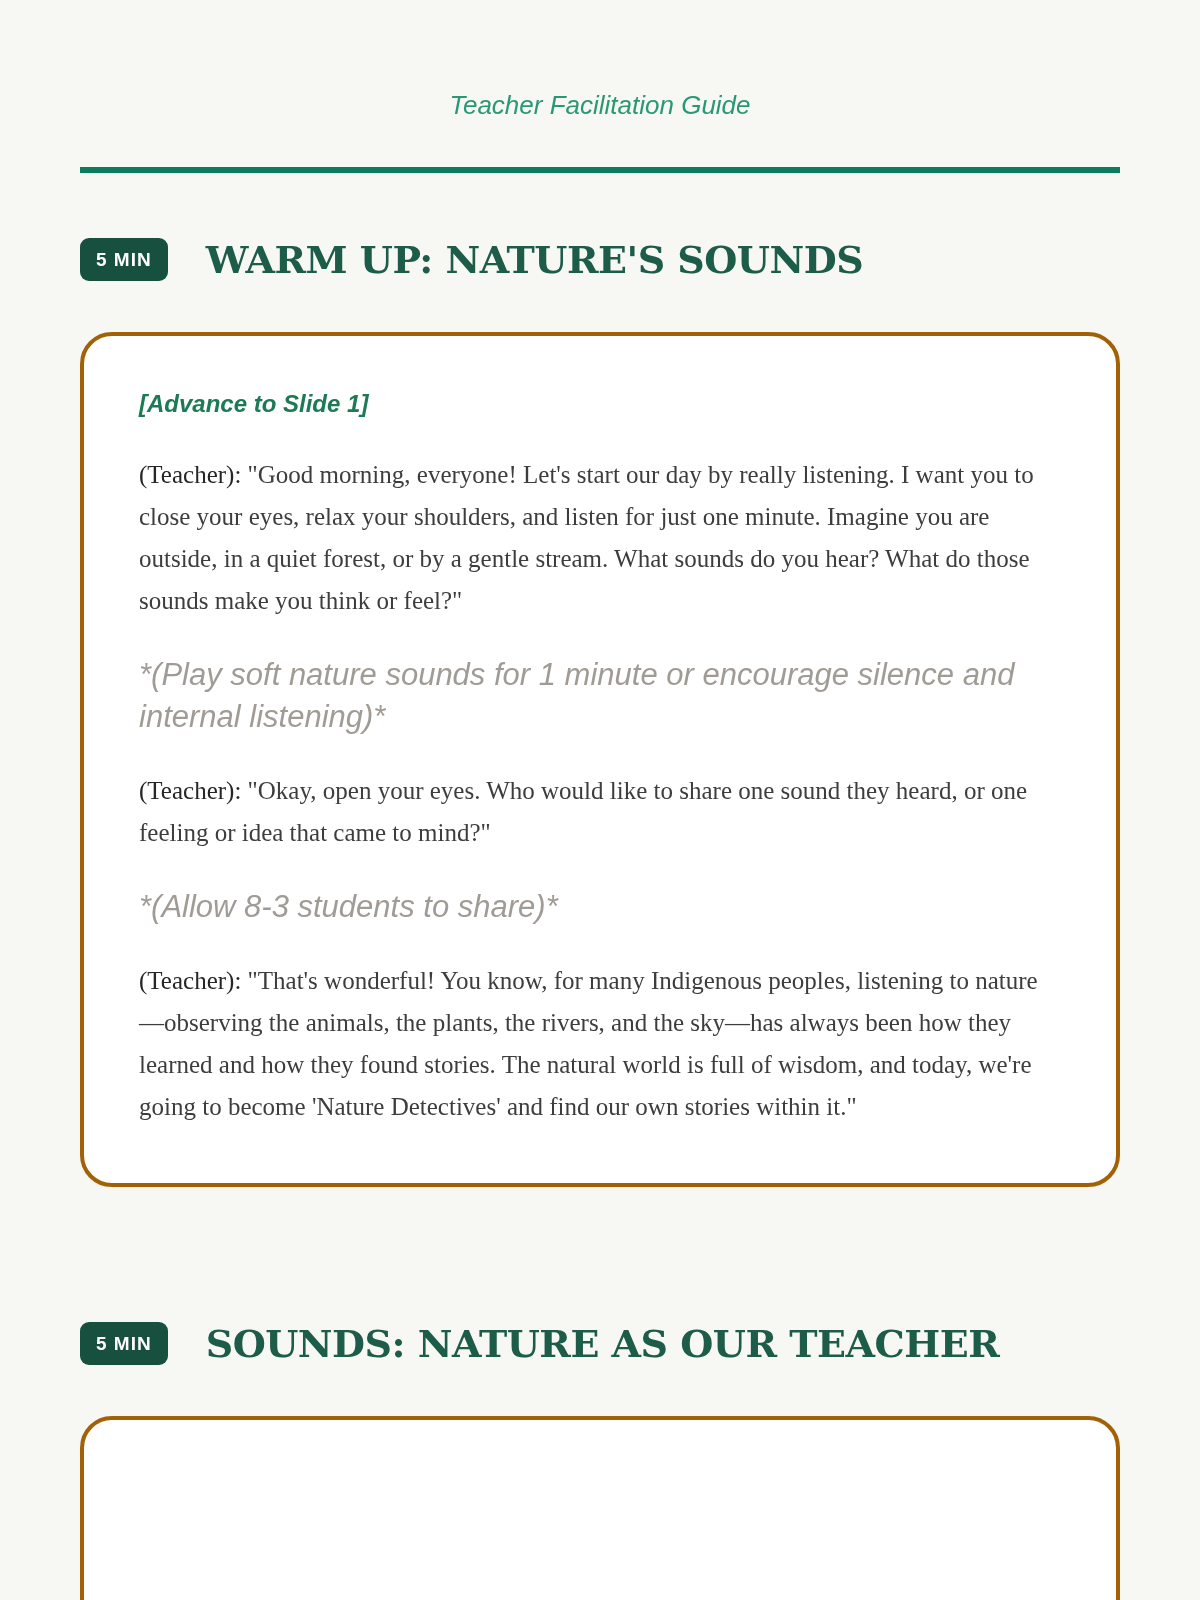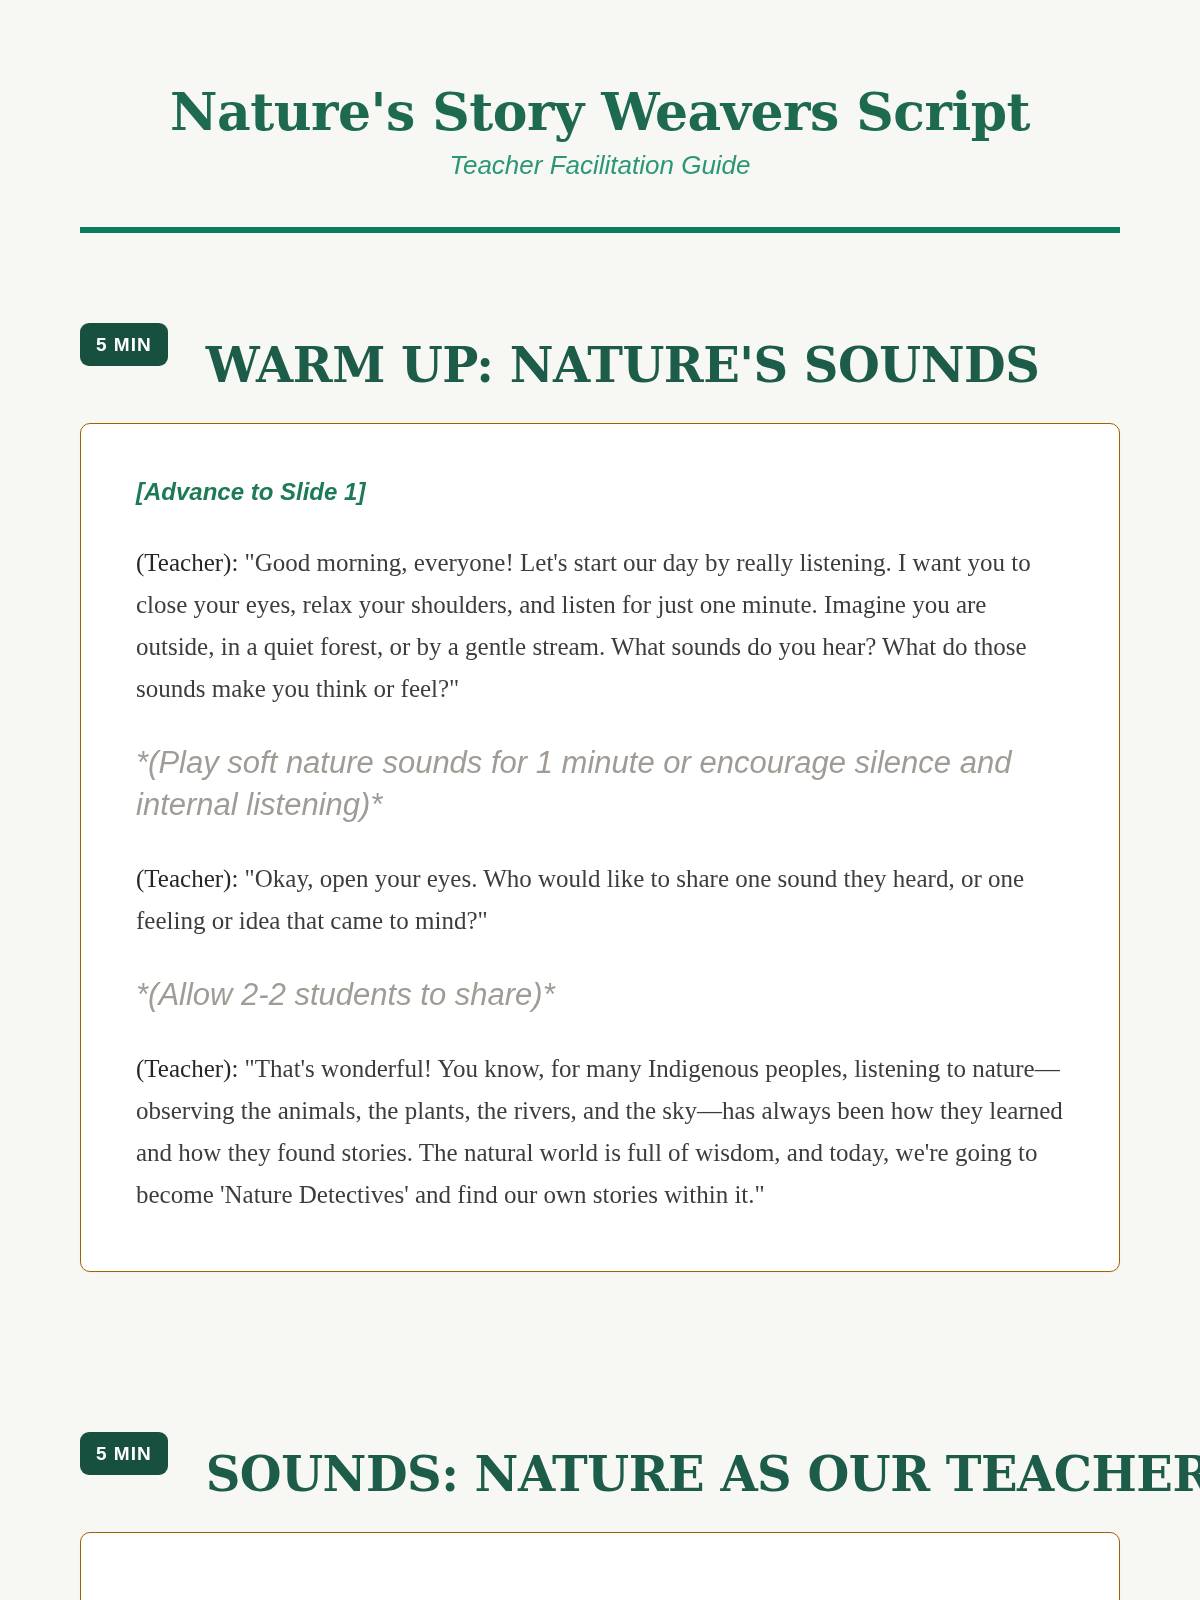--- a/index.html
+++ b/index.html
@@ -65,33 +65,32 @@
     font-size: 19px;
     letter-spacing: 1px;
     padding: 12px 16px;
     border-radius: 9px;
     line-height: 1;
   }
 
   .section-title {
     font-family: "DejaVu Serif", serif;
     font-weight: bold;
-    font-size: 48px;
+    font-size: 38px;
     color: #1d5c49;
     letter-spacing: -0.5px;
     white-space: nowrap;
-    margin-top: 40px;
   }
 
   
   .card {
-    margin-top: 30px;
+    margin-top: 50px;
     background: #ffffff;
-    border: 1px solid #a16207;
-    border-radius: 10px;
+    border: 4px solid #a16207;
+    border-radius: 32px;
     padding: 50px 55px 55px 55px;
     box-shadow: 0 1px 3px rgba(0,0,0,0.03);
   }
 
   .card-empty {
     min-height: 300px;
     padding: 0;
   }
 
   .card > * + * { margin-top: 32px; }
@@ -122,41 +121,40 @@
     line-height: 42px;
     color: #a19b95;
   }
 </style>
 </head>
 <body>
 
 <div class="page">
 
   <header class="doc-header">
-    <h1 class="doc-title">Nature's Story Weavers Script</h1>
     <div class="doc-subtitle">Teacher Facilitation Guide</div>
     <hr class="title-rule">
   </header>
 
   <section class="section-first">
     <div class="section-header">
       <span class="duration-badge">5 MIN</span>
       <h2 class="section-title">WARM UP: NATURE'S SOUNDS</h2>
     </div>
 
     <div class="card">
       <p class="slide-cue">[Advance to Slide 1]</p>
 
       <p class="teacher-line"><span class="teacher-label">(Teacher):</span> <span>"Good morning, everyone! Let's start our day by really listening. I want you to close your eyes, relax your shoulders, and listen for just one minute. Imagine you are outside, in a quiet forest, or by a gentle stream. What sounds do you hear? What do those sounds make you think or feel?"</span></p>
 
       <p class="stage-direction">*(Play soft nature sounds for 1 minute or encourage silence and internal listening)*</p>
 
       <p class="teacher-line"><span class="teacher-label">(Teacher):</span> <span>"Okay, open your eyes. Who would like to share one sound they heard, or one feeling or idea that came to mind?"</span></p>
 
-      <p class="stage-direction">*(Allow 2-2 students to share)*</p>
+      <p class="stage-direction">*(Allow 8-3 students to share)*</p>
 
       <p class="teacher-line"><span class="teacher-label">(Teacher):</span> <span>"That's wonderful! You know, for many Indigenous peoples, listening to nature—observing the animals, the plants, the rivers, and the sky—has always been how they learned and how they found stories. The natural world is full of wisdom, and today, we're going to become 'Nature Detectives' and find our own stories within it."</span></p>
     </div>
   </section>
 
   <section class="section-second">
     <div class="section-header">
       <span class="duration-badge">5 MIN</span>
       <h2 class="section-title">SOUNDS: NATURE AS OUR TEACHER</h2>
     </div>

